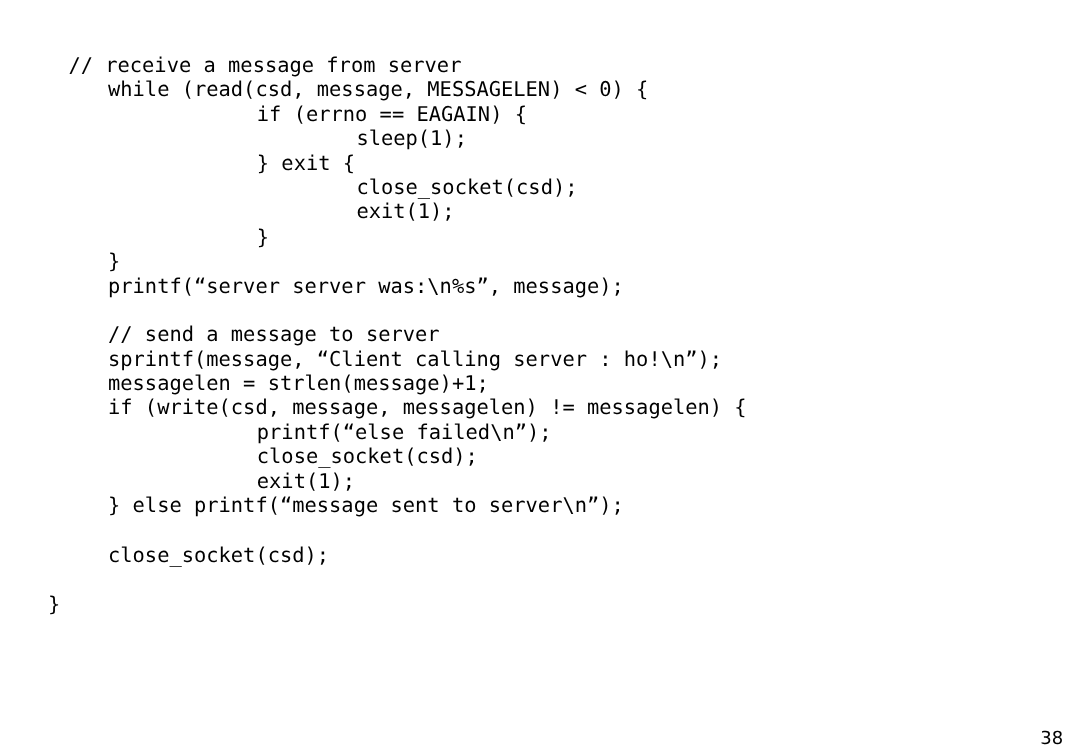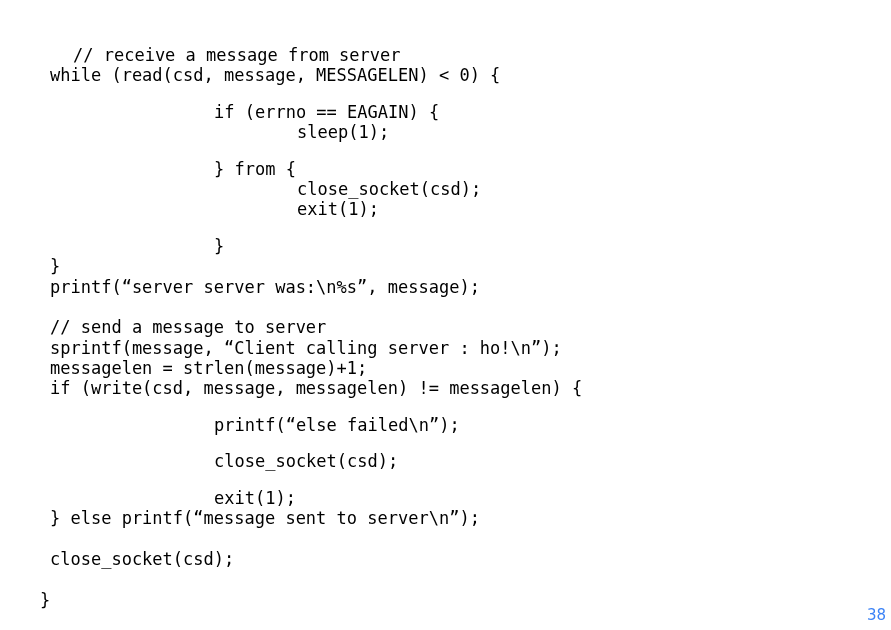--- a/index.html
+++ b/index.html
@@ -35,47 +35,47 @@
     color: #000000;
     white-space: pre;
     letter-spacing: 0px;
     font-family: "DejaVu Sans Mono", "Liberation Mono", monospace;
   }
   .code-line.blank {
     color: transparent;
   }
   
   .ind-0  { padding-left: 40px;  }
-  .ind-1  { padding-left: 57px; margin-left: 16px;  }
-  .ind-2  { padding-left: 50px; }
-  .ind-3  { padding-left: 214px; margin-top: 16px; }
+  .ind-1  { padding-left: 57px;  }
+  .ind-2  { padding-left: 90px; }
+  .ind-3  { padding-left: 214px; }
   .ind-4  { padding-left: 297px; }
   #page-number {
     position: absolute;
     left: 860px;
     top: 606px;
     width: 26px;
     text-align: right;
     font-size: 15px;
     line-height: 18px;
-    color: #3b82f6;
+    color: #000000;
     font-family: "DejaVu Sans", "Liberation Sans", sans-serif;
   }
 </style>
 </head>
 <body>
 
 <div id="slide">
 
   <div id="code-block">
       <div class="code-line ind-1">// receive a message from server</div>
       <div class="code-line ind-2">while (read(csd, message, MESSAGELEN) &lt; 0) {</div>
       <div class="code-line ind-3">if (errno == EAGAIN) {</div>
       <div class="code-line ind-4">sleep(1);</div>
-      <div class="code-line ind-3">} from {</div>
+      <div class="code-line ind-3">} exit {</div>
       <div class="code-line ind-4">close_socket(csd);</div>
       <div class="code-line ind-4">exit(1);</div>
       <div class="code-line ind-3">}</div>
       <div class="code-line ind-2">}</div>
       <div class="code-line ind-2">printf(“server server was:\n%s”, message);</div>
       <div class="code-line ind-2 blank"></div>
       <div class="code-line ind-2">// send a message to server</div>
       <div class="code-line ind-2">sprintf(message, “Client calling server : ho!\n”);</div>
       <div class="code-line ind-2">messagelen = strlen(message)+1;</div>
       <div class="code-line ind-2">if (write(csd, message, messagelen) != messagelen) {</div>

